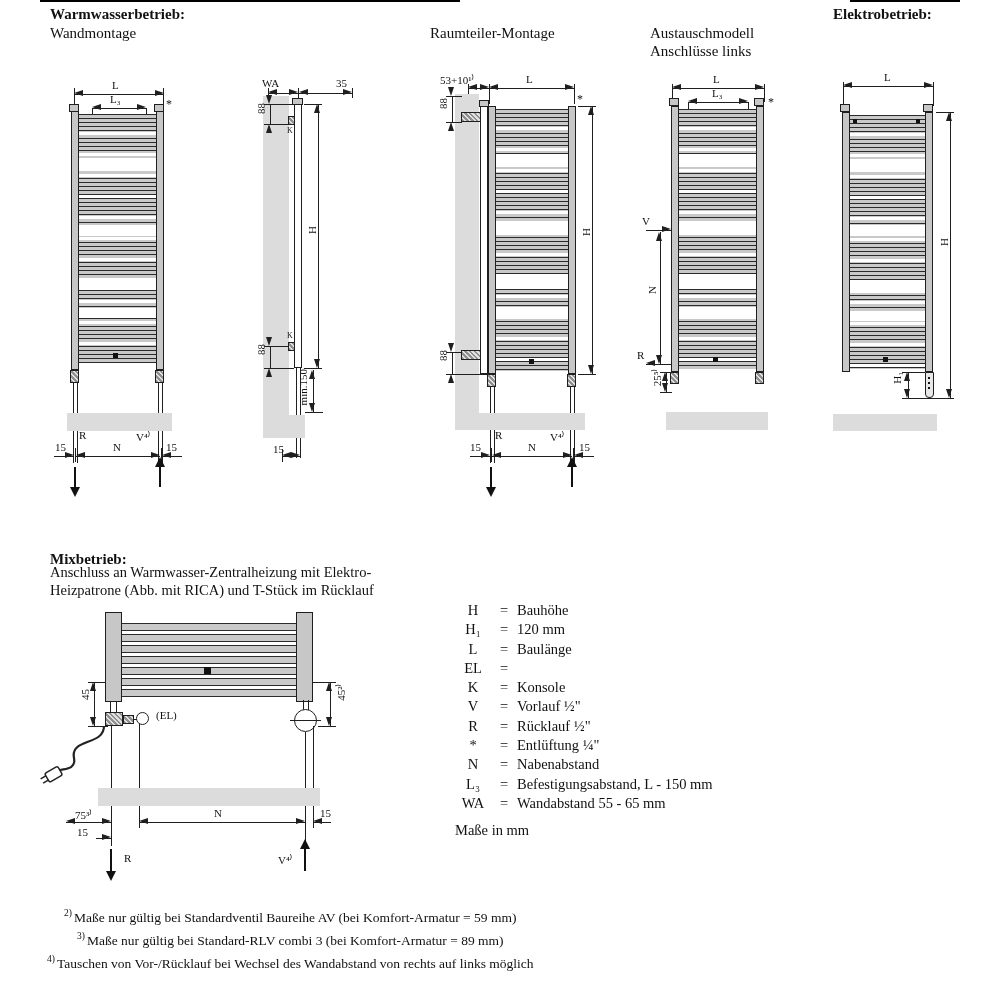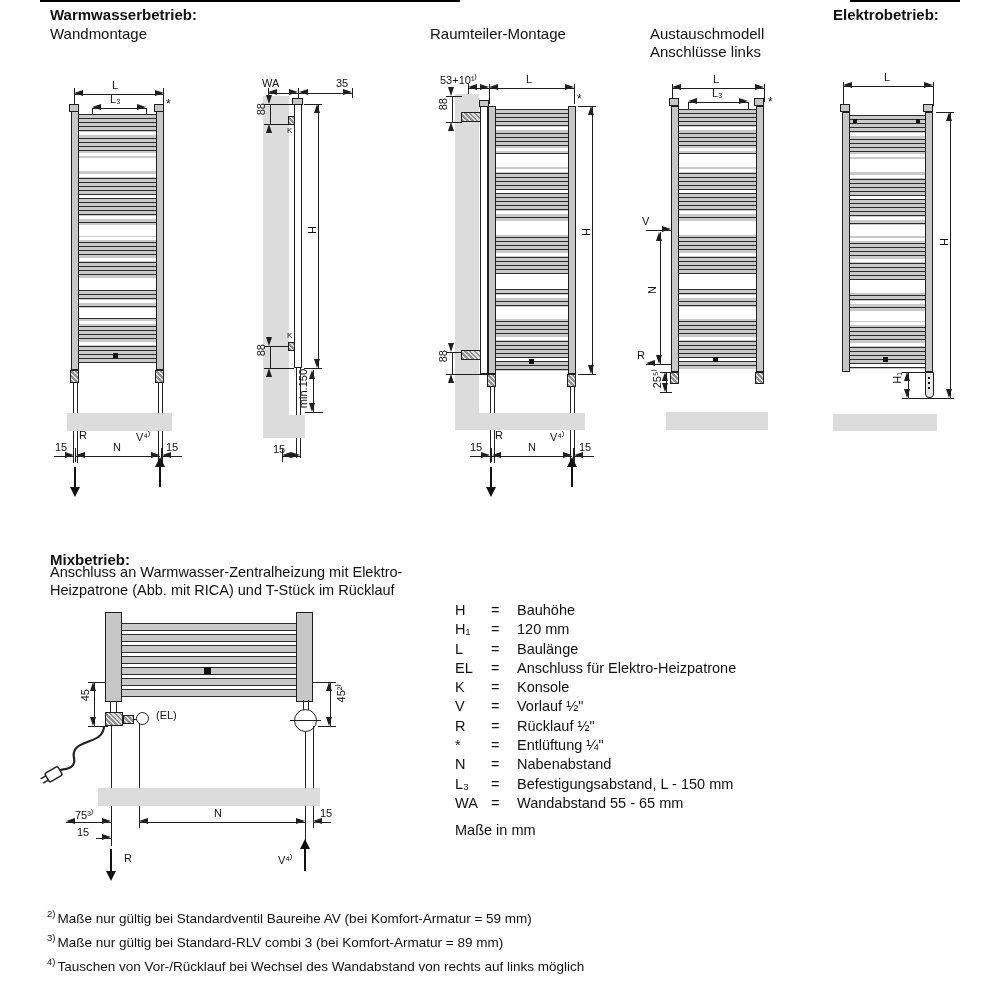--- a/index.html
+++ b/index.html
@@ -1,17 +1,17 @@
 <!DOCTYPE html>
 <html><head>
 <meta charset="utf-8">
 <style>
   html,body{margin:0;padding:0;background:#fff;}
   .canvas{position:relative;width:1000px;height:1000px;background:#fff;overflow:hidden;
-          font-family:Liberation Sans, sans-serif;color:#111;}
+          font-family:Liberation Serif, serif;color:#111;text-align:center;}
   .g{position:absolute;left:0;top:0;}
   .t{position:absolute;font-size:11px;white-space:nowrap;color:#111;}
   .t.big{font-size:12px;}
   .vt{position:absolute;font-size:11px;white-space:nowrap;writing-mode:vertical-rl;transform:rotate(180deg);color:#111;}
   .hdr{position:absolute;font-size:15px;white-space:nowrap;}
   .hdr.b{font-weight:bold;}
   .lh{position:absolute;height:1px;background:#1f1f1f;}
   .lv{position:absolute;width:1px;background:#1f1f1f;}
   .thick{height:2px;background:#000;}
   .ah{position:absolute;width:0;height:0;}
@@ -401,21 +401,20 @@
         <span class="lval">120 mm</span>
       </div>
     <div class="lrow">
         <span class="lsym">L</span>
         <span class="leq">=</span>
         <span class="lval">Baulänge</span>
       </div>
     <div class="lrow">
         <span class="lsym">EL</span>
         <span class="leq">=</span>
-        <span class="lval">Anschluss für Elektro-Heizpatrone</span>
       </div>
     <div class="lrow">
         <span class="lsym">K</span>
         <span class="leq">=</span>
         <span class="lval">Konsole</span>
       </div>
     <div class="lrow">
         <span class="lsym">V</span>
         <span class="leq">=</span>
         <span class="lval">Vorlauf ½"</span>

